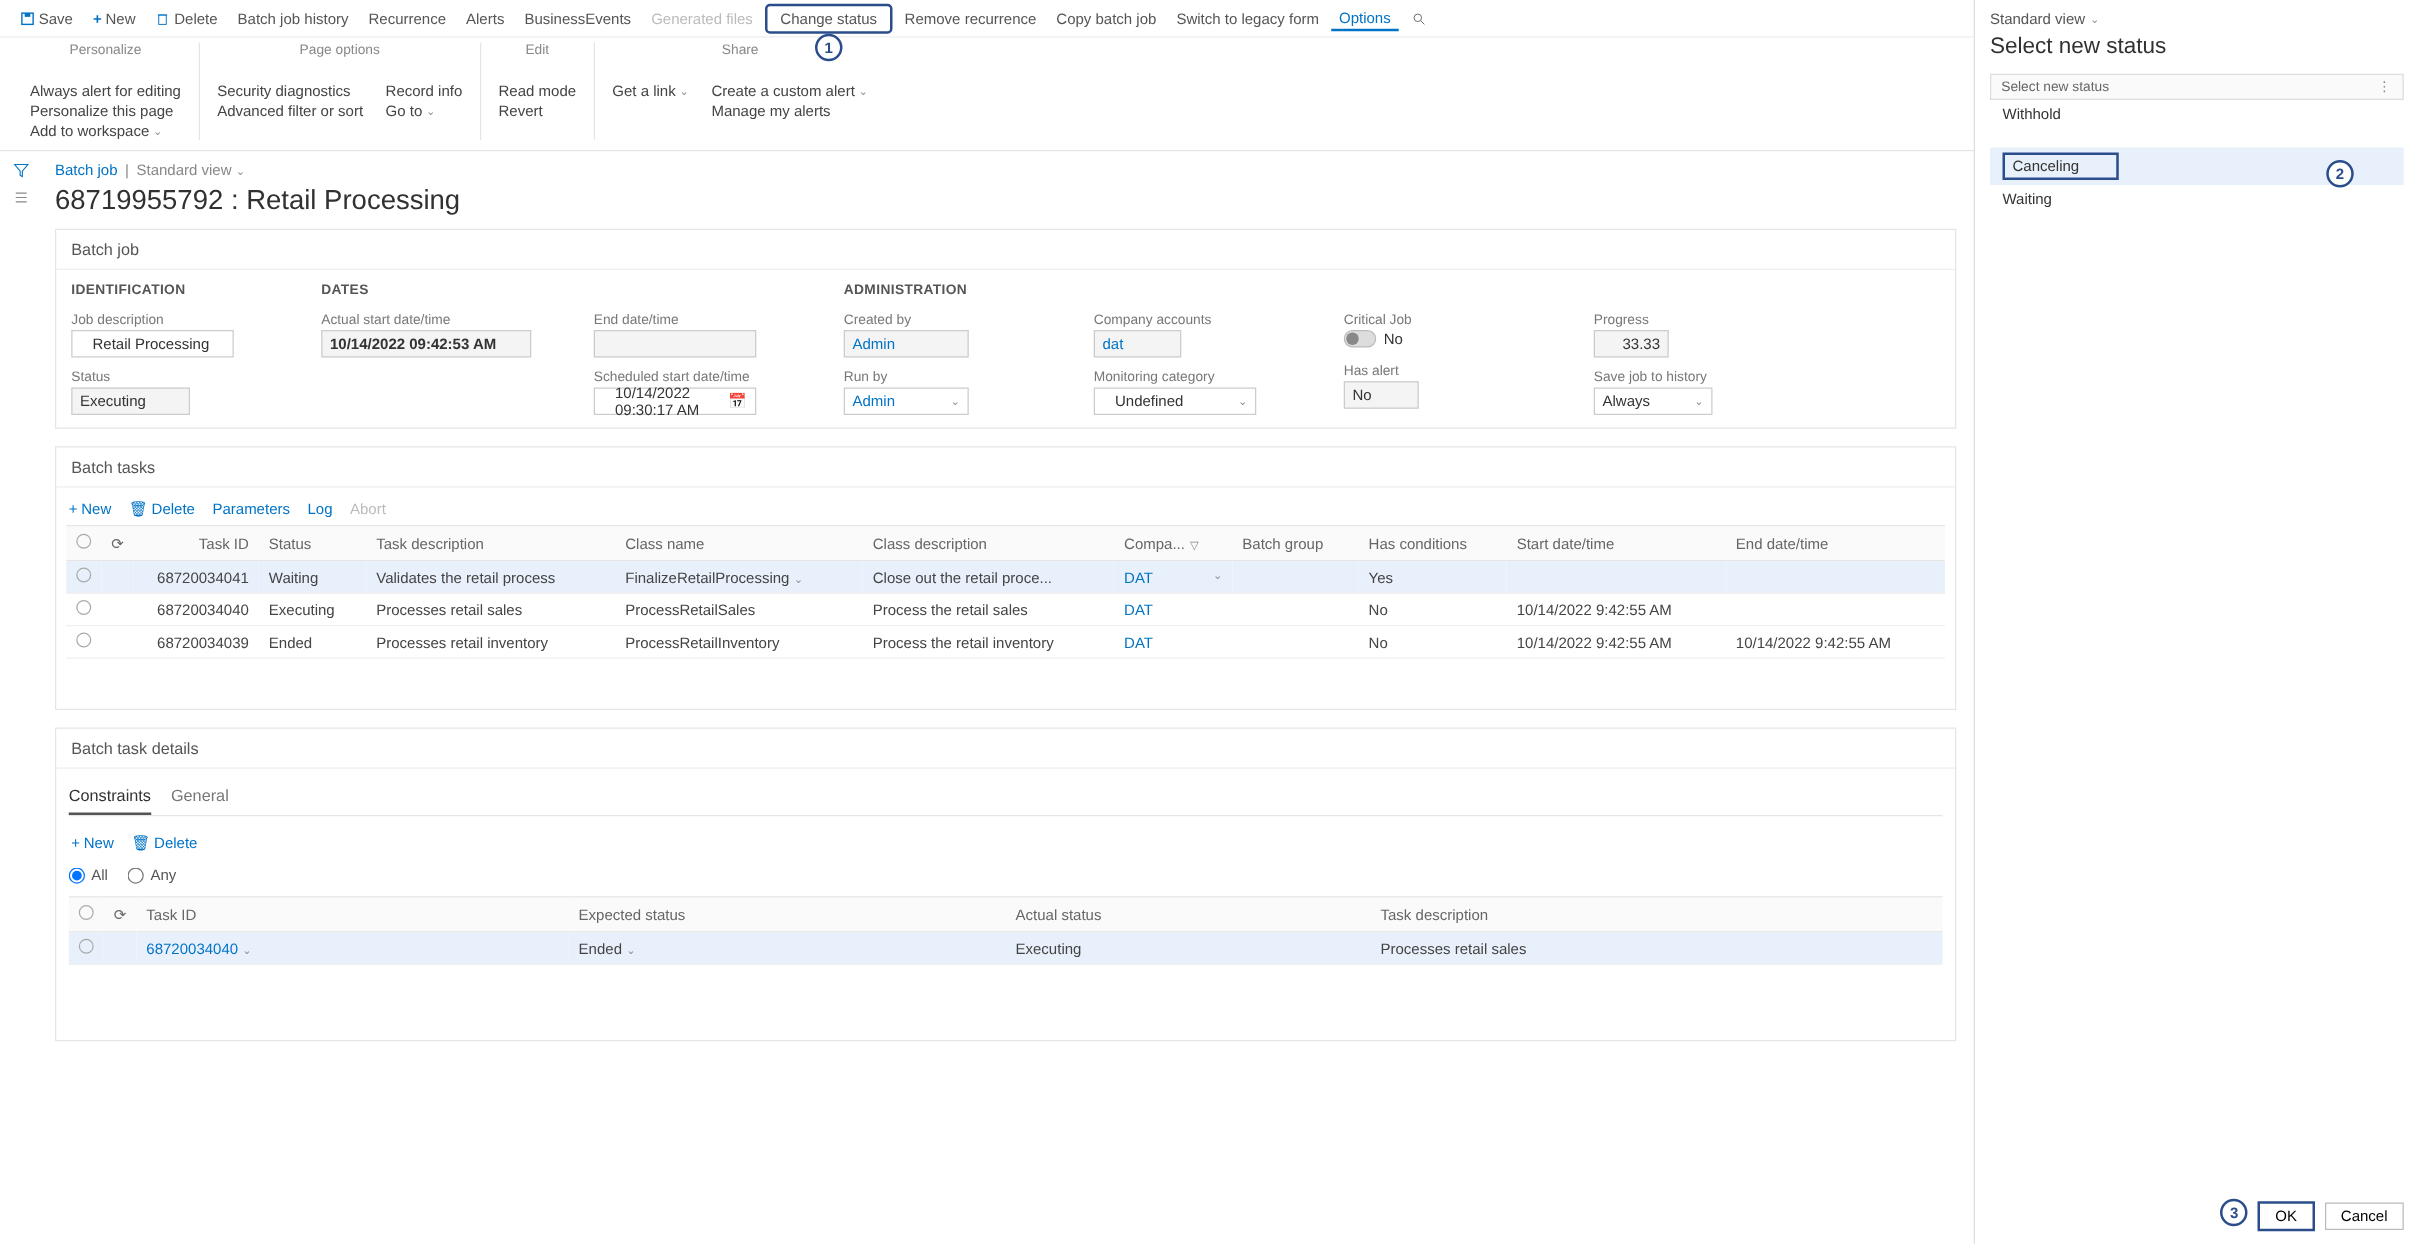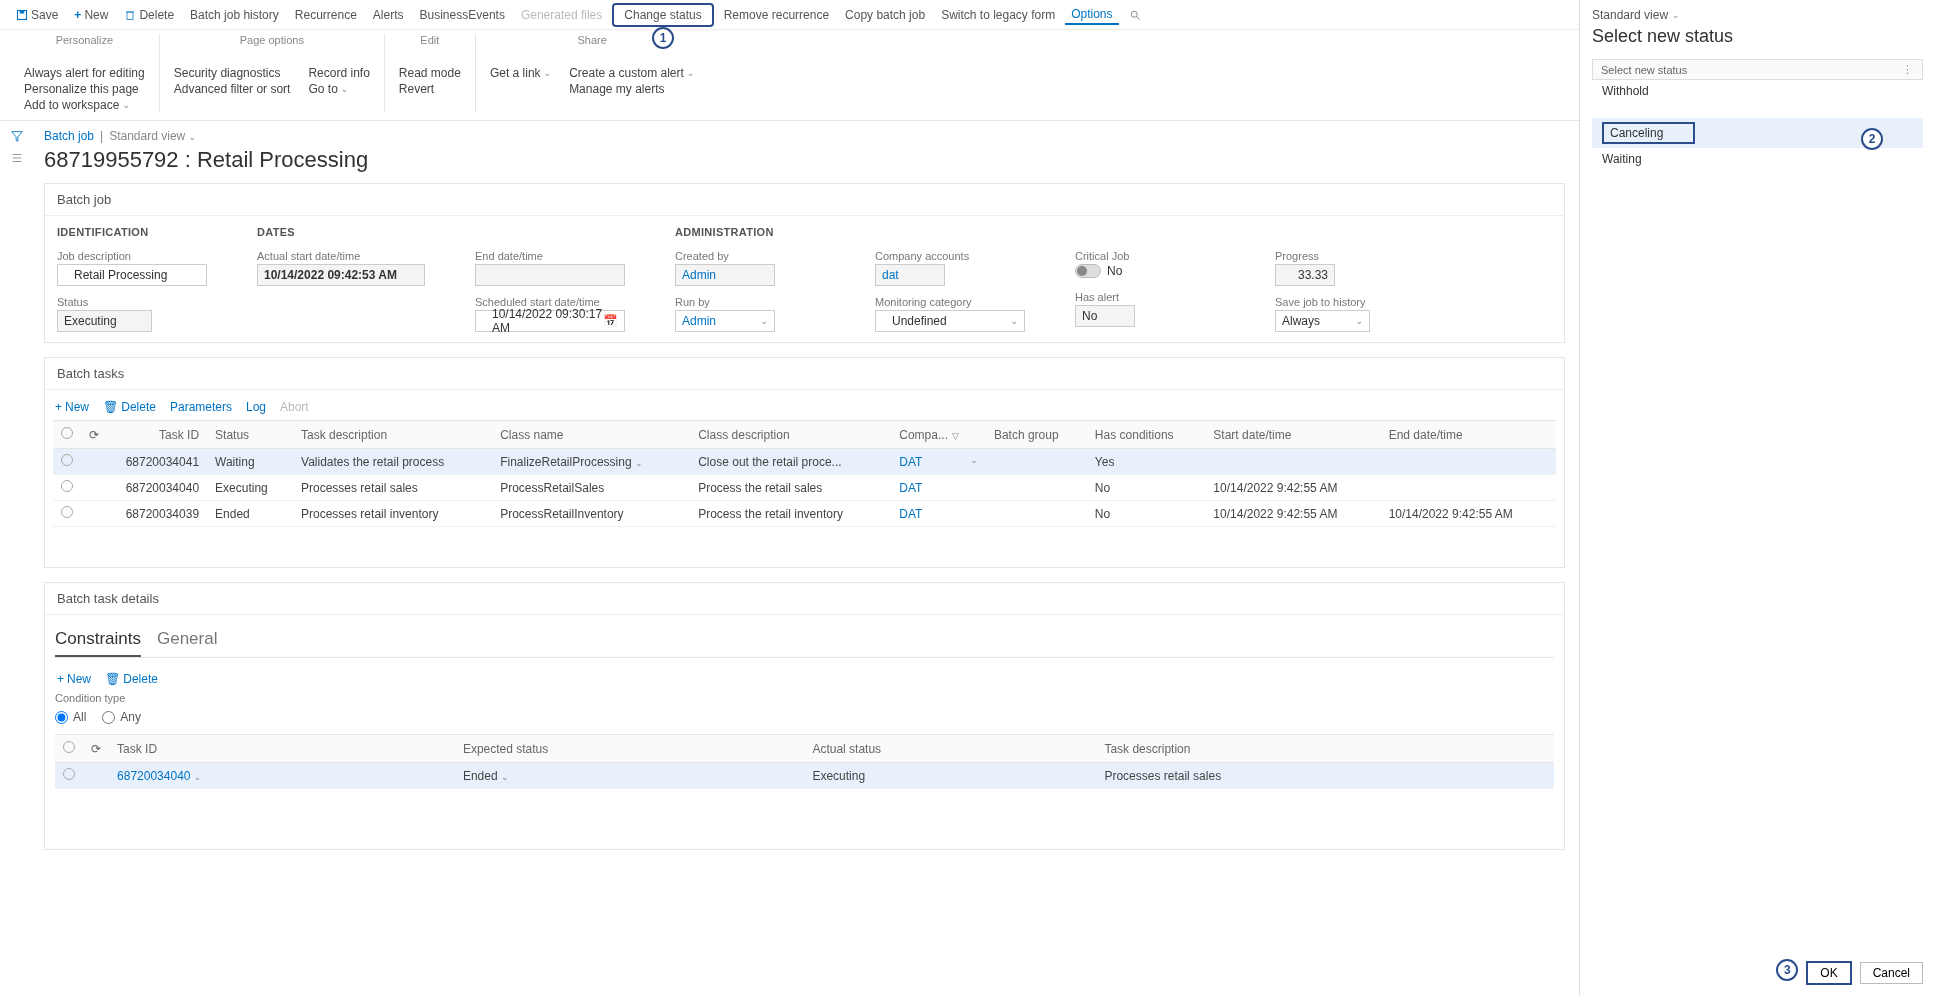--- a/index.html
+++ b/index.html
@@ -43,21 +43,21 @@
 .panel-header { padding: 8px 12px; font-size: 13px; color: #555; border-bottom: 1px solid #eee; }
 .panel-body { padding: 10px 12px; }
 
 .section-row { display: flex; gap: 50px; flex-wrap: wrap; }
 .section-col { display: flex; flex-direction: column; gap: 10px; min-width: 150px; }
 .section-col .sec-title { font-size: 11px; font-weight: 600; color: #555; letter-spacing: 0.3px; margin-bottom: 2px; }
 .fld-label { font-size: 11px; color: #777; margin-bottom: 2px; }
 .fld-input { border: 1px solid #ccc; padding: 3px 6px; font-size: 12px; background: #fff; height: 22px; display:flex; align-items:center; justify-content:space-between;}
 .fld-input.ro { background: #f4f4f4; }
 .fld-input.sel { color: #0073c6; }
-.w-130 { width: 150px; padding-left: 16px; } .w-100 { width: 100px; } .w-95 { width: 95px; }
+.w-130 { width: 130px; padding-left: 16px; } .w-100 { width: 100px; } .w-95 { width: 95px; }
 .w-70 { width: 70px; } .w-60 { width: 60px; }
 
 .toggle { display:inline-flex; align-items:center; gap:6px; }
 .toggle .sw { width:26px; height:14px; border-radius:7px; background:#ddd; border:1px solid #bbb; position:relative; }
 .toggle .sw::after { content:''; width:10px; height:10px; border-radius:50%; background:#888; position:absolute; top:1px; left:1px;}
 
 
 .tasks-toolbar { display:flex; gap:14px; padding:6px 2px; }
 .tasks-toolbar .tbtn { color:#0073c6; font-size:12px; display:flex; align-items:center; gap:3px;}
 .tasks-toolbar .tbtn.disabled { color:#bbb; }
@@ -65,21 +65,21 @@
 table.grid { width: 100%; border-collapse: collapse; font-size: 12px; }
 table.grid th { text-align: left; font-weight: 400; color: #666; padding: 6px 8px; border-bottom: 1px solid #e5e5e5; border-top: 1px solid #e5e5e5; background:#fafafa;}
 table.grid td { padding: 5px 8px; border-bottom: 1px solid #f0f0f0; color: #444; }
 table.grid tr.selected td { background: #e8f1fb; }
 table.grid .sel-circle { width:12px; height:12px; border:1px solid #aaa; border-radius:50%; display:inline-block; }
 table.grid .link { color:#0073c6; }
 table.grid th .filter-ico { font-size:9px; color:#888; margin-left:4px;}
 
 
 .tabs { display:flex; gap:16px; border-bottom: 1px solid #e5e5e5; margin-bottom:8px; }
-.tabs .tab { padding: 6px 0; font-size:17px; color:#777; }
+.tabs .tab { padding: 6px 0; font-size:13px; color:#777; }
 .tabs .tab.active { color:#333; border-bottom: 2px solid #555; }
 
 
 .side-title-sm { font-size:12px; color:#555; display:flex; align-items:center; gap:4px; margin-bottom:4px;}
 .side-title { font-size:18px; font-weight:400; color:#323130; margin-bottom:12px; }
 .status-list-header { border:1px solid #ddd; padding:3px 8px; font-size:11px; color:#666; display:flex; justify-content:space-between; align-items:center; background:#fafafa;}
 .status-item { padding: 4px 10px; font-size:12px; color:#333; }
 .status-item.highlighted { background:#e8f1fb;margin-top:16px; }
 .status-item .sel-box { display:inline-block; border:2px solid #2b4d8c; padding:2px 30px 2px 6px; min-width:90px; }
 .side-footer { position:absolute; bottom:10px; right:12px; display:flex; gap:8px; align-items:center;}
@@ -420,21 +420,20 @@
             <div class="tasks-toolbar">
               <div class="tbtn">
                   <span>+</span>
                   <span>New</span>
                 </div>
               <div class="tbtn">
                   <span>🗑</span>
                   <span>Delete</span>
                 </div>
             </div>
-            <div class="fld-label">Condition type</div>
             <div class="radio-row">
               <label>
                   <input type="radio" checked="" style="">
                   <span>All</span>
                 </label>
               <label>
                   <input type="radio" style="">
                   <span>Any</span>
                 </label>
             </div>

